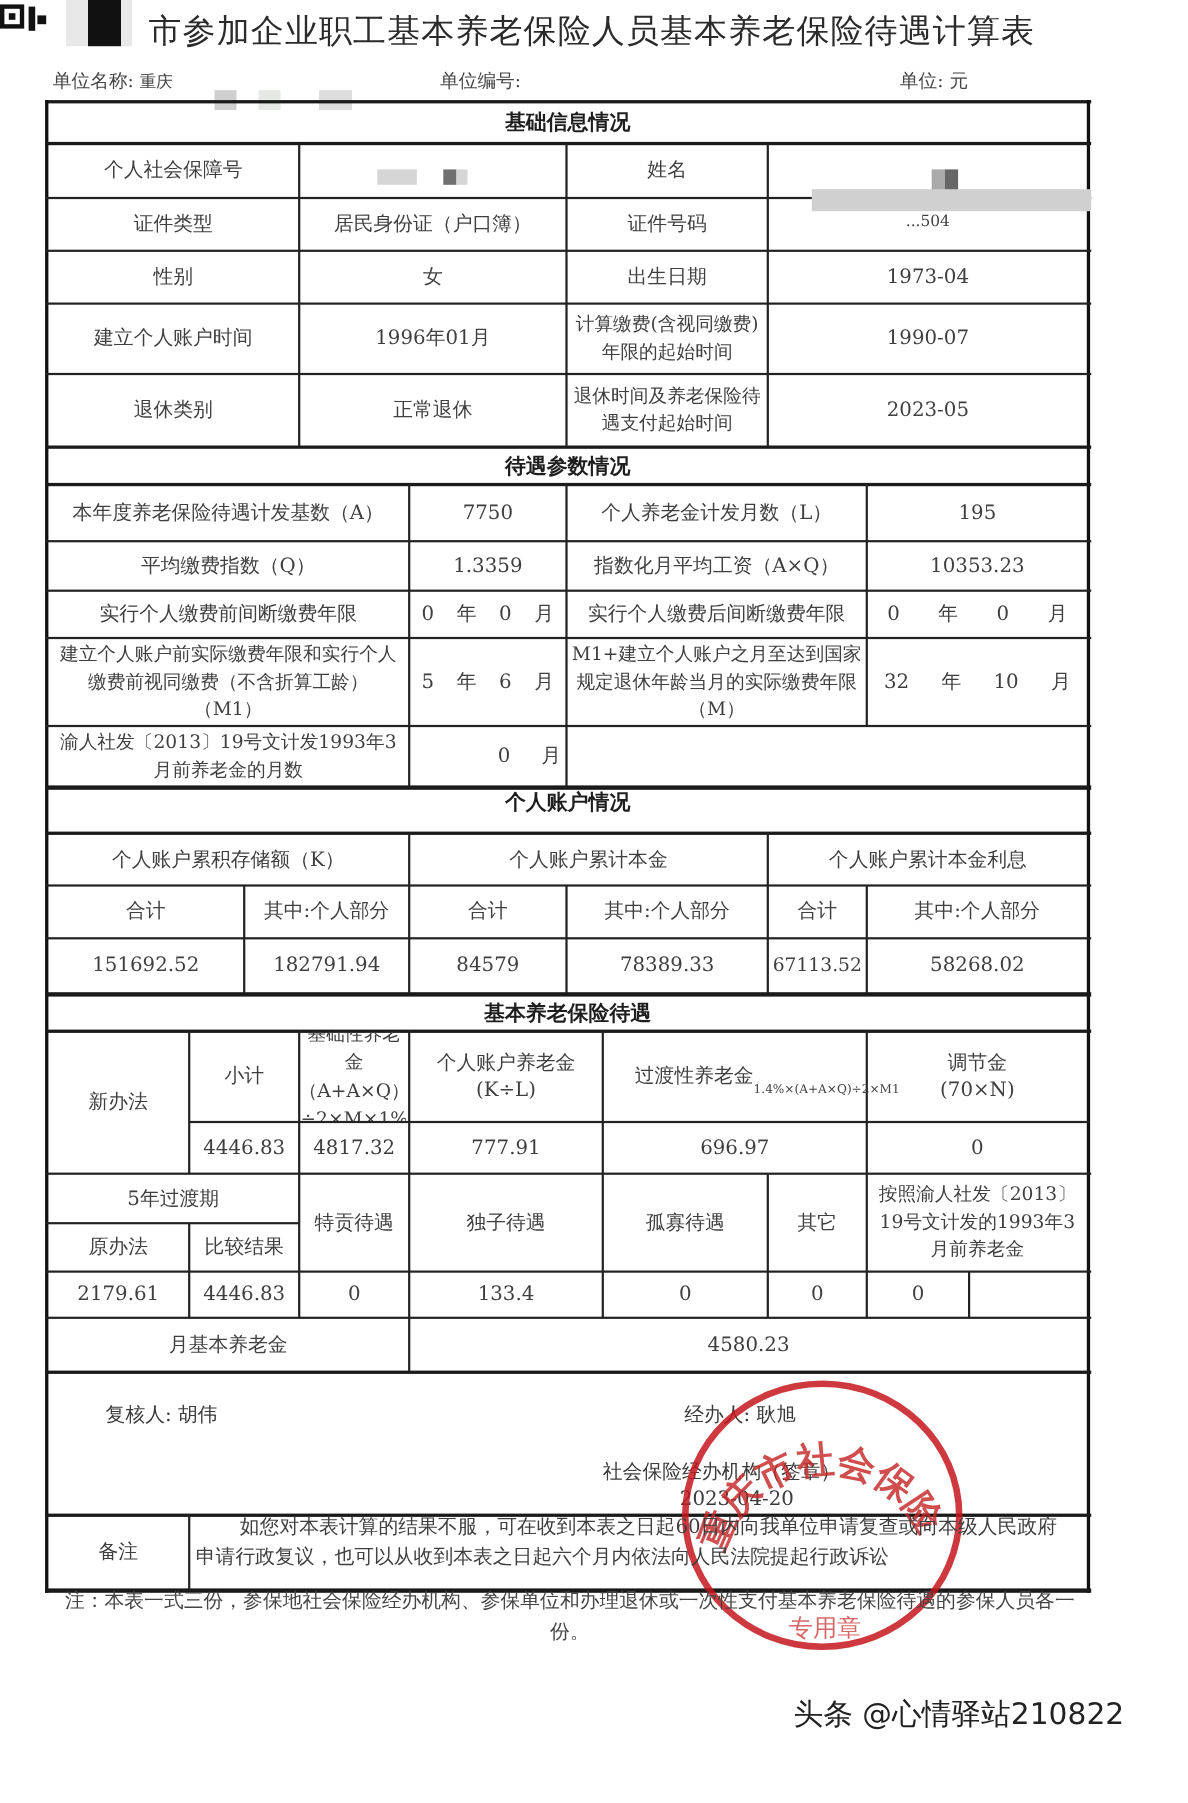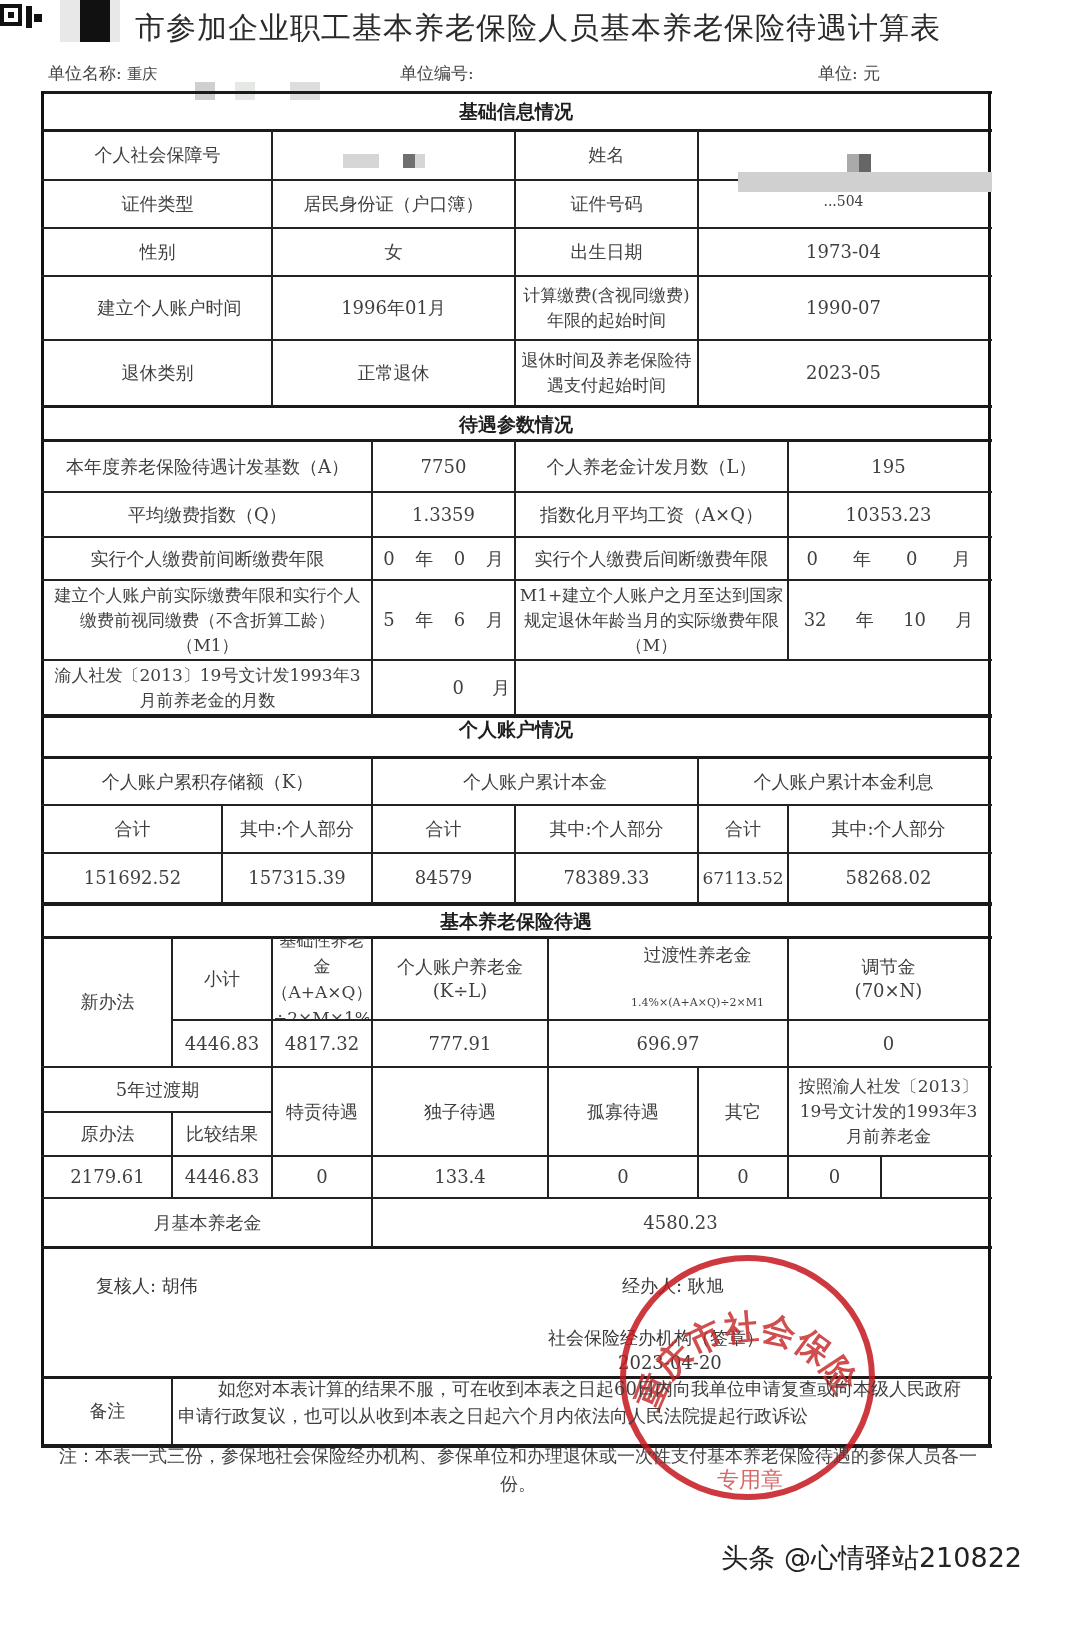--- a/index.html
+++ b/index.html
@@ -134,21 +134,21 @@
 <div class="cell" style="left:44px;top:181px;width:227px;height:46px;">证件类型</div>
 <div class="cell" style="left:273px;top:181px;width:241px;height:46px;">居民身份证（户口簿）</div>
 <div class="cell" style="left:516px;top:181px;width:181px;height:46px;">证件号码</div>
 <div class="cell num" style="left:699px;top:193px;width:289px;height:20px;font-size:14px;overflow:hidden;align-items:flex-end;">...504</div>
 
 <div class="cell" style="left:44px;top:229px;width:227px;height:46px;">性别</div>
 <div class="cell" style="left:273px;top:229px;width:241px;height:46px;">女</div>
 <div class="cell" style="left:516px;top:229px;width:181px;height:46px;">出生日期</div>
 <div class="cell num" style="left:699px;top:229px;width:289px;height:46px;">1973-04</div>
 
-<div class="cell" style="left:56px;top:277px;width:227px;height:62px;">建立个人账户时间</div>
+<div class="cell" style="left:44px;top:277px;width:227px;height:62px;">建立个人账户时间</div>
 <div class="cell num" style="left:273px;top:277px;width:241px;height:62px;">1996年01月</div>
 <div class="cell small" style="left:518px;top:277px;width:177px;height:62px;">计算缴费(含视同缴费)年限的起始时间</div>
 <div class="cell num" style="left:699px;top:277px;width:289px;height:62px;">1990-07</div>
 
 <div class="cell" style="left:44px;top:341px;width:227px;height:64px;">退休类别</div>
 <div class="cell" style="left:273px;top:341px;width:241px;height:64px;">正常退休</div>
 <div class="cell small clip" style="left:518px;top:341px;width:177px;height:64px;">退休时间及养老保险待遇支付起始时间</div>
 <div class="cell num" style="left:699px;top:341px;width:289px;height:64px;">2023-05</div>
 
 <div class="cell sec" style="left:44px;top:408px;width:944px;height:31px;">待遇参数情况</div>
@@ -206,36 +206,36 @@
 <div class="cell" style="left:699px;top:759px;width:289px;height:45px;">个人账户累计本金利息</div>
 
 <div class="cell" style="left:44px;top:806px;width:177px;height:46px;">合计</div>
 <div class="cell" style="left:223px;top:806px;width:148px;height:46px;">其中:个人部分</div>
 <div class="cell" style="left:373px;top:806px;width:141px;height:46px;">合计</div>
 <div class="cell" style="left:516px;top:806px;width:181px;height:46px;">其中:个人部分</div>
 <div class="cell" style="left:699px;top:806px;width:88px;height:46px;">合计</div>
 <div class="cell" style="left:789px;top:806px;width:199px;height:46px;">其中:个人部分</div>
 
 <div class="cell num" style="left:44px;top:854px;width:177px;height:48px;">151692.52</div>
-<div class="cell num" style="left:223px;top:854px;width:148px;height:48px;">157315.39</div>
+<div class="cell num" style="left:223px;top:854px;width:148px;height:48px;">182791.94</div>
 <div class="cell num" style="left:373px;top:854px;width:141px;height:48px;">84579</div>
 <div class="cell num" style="left:516px;top:854px;width:181px;height:48px;">78389.33</div>
 <div class="cell num" style="left:699px;top:854px;width:88px;height:48px;font-size:17px;">67113.52</div>
 <div class="cell num" style="left:789px;top:854px;width:199px;height:48px;">58268.02</div>
 
 <div class="cell sec" style="left:44px;top:906px;width:944px;height:30px;">基本养老保险待遇</div>
 
 <div class="cell" style="left:44px;top:938px;width:127px;height:128px;">新办法</div>
 <div class="cell" style="left:173px;top:938px;width:98px;height:81px;">小计</div>
 <div class="cell small clip" style="left:275px;top:938px;width:94px;height:81px;line-height:26px;">基础性养老金（A+A×Q）÷2×M×1%</div>
 <div class="cell" style="left:373px;top:938px;width:174px;height:81px;flex-direction:column;">
   <span>个人账户养老金</span>
   <span>(K÷L)</span>
 </div>
-<div class="cell" style="left:549px;top:938px;width:281px;height:81px;flex-direction:column;padding-left:16px;">
+<div class="cell" style="left:549px;top:938px;width:281px;height:81px;flex-direction:row;padding-left:16px;">
   <span>过渡性养老金</span>
   <span style="font-size:11px;margin-top:24px;">1.4%×(A+A×Q)÷2×M1</span>
 </div>
 <div class="cell" style="left:789px;top:938px;width:199px;height:81px;flex-direction:column;">
   <span>调节金</span>
   <span>(70×N)</span>
 </div>
 
 <div class="cell num" style="left:173px;top:1021px;width:98px;height:45px;">4446.83</div>
 <div class="cell num" style="left:273px;top:1021px;width:98px;height:45px;">4817.32</div>

